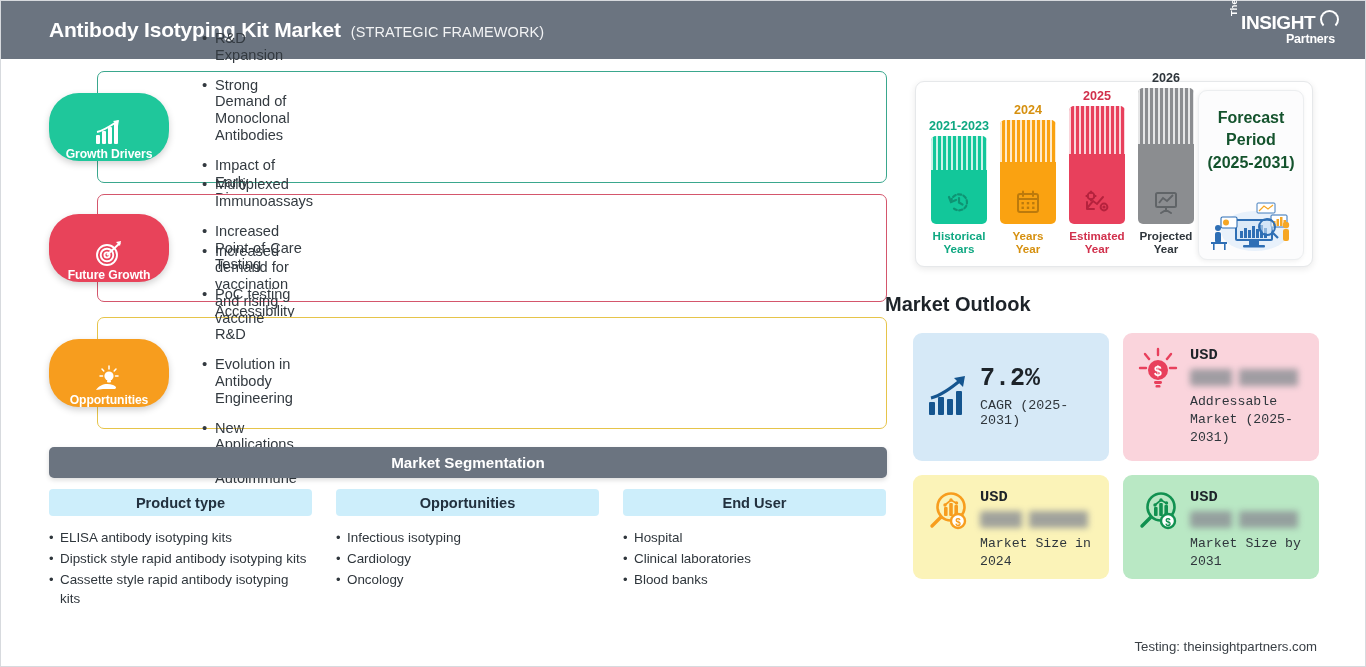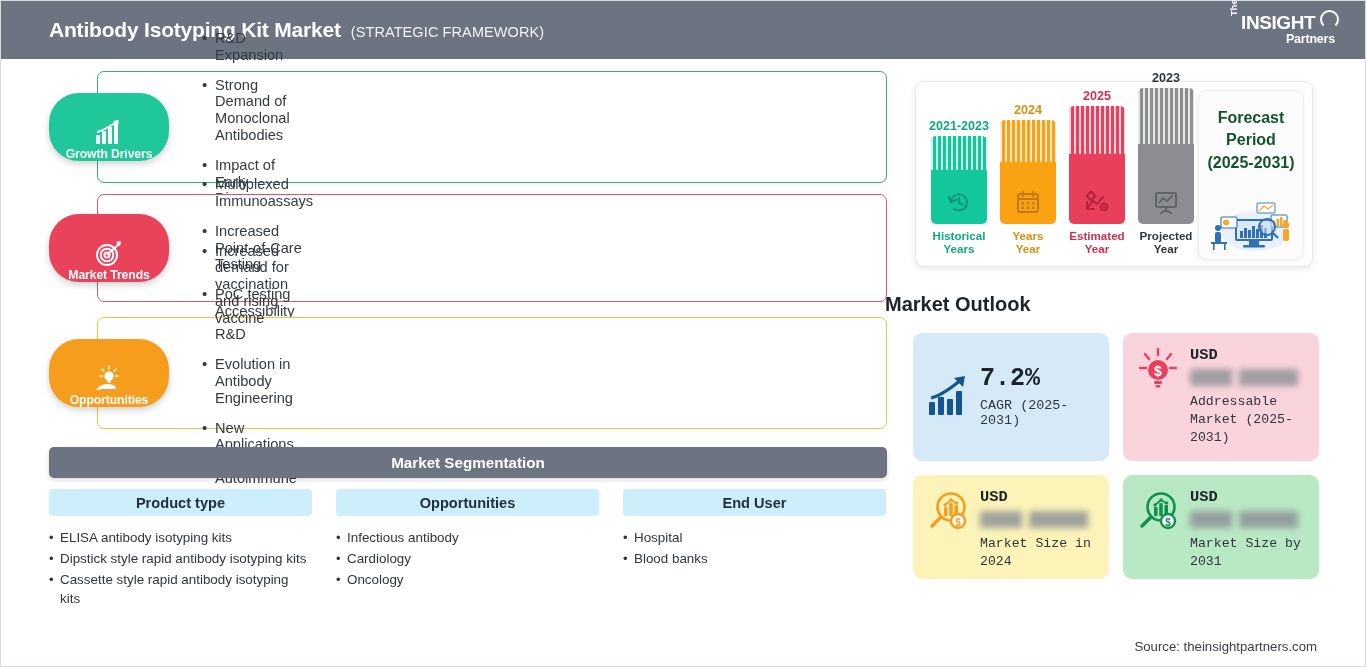--- a/index.html
+++ b/index.html
@@ -268,21 +268,21 @@
           <div class="badge" style="top: 20px; background: rgb(232, 67, 90);">
             <span class="badge-icon"><svg viewBox="0 0 30 27">
                 <g fill="none" stroke="#fff" stroke-width="1.9">
     <circle cx="13" cy="15" r="10"></circle>
                   <circle cx="13" cy="15" r="6.3"></circle>
                   <circle cx="13" cy="15" r="2.6"></circle>
                 </g>
     <path d="M13 15 L26 3" stroke="#fff" stroke-width="2" fill="none"></path>
     <path d="M22 2 L27 1 L26 6 Z" fill="#fff"></path>
               </svg></span>
-            <span class="badge-label">Market Trends</span>
+            <span class="badge-label">Future Growth</span>
           </div>
           <div class="drv-list">
             <div class="drv-item">Multiplexed Immunoassays</div>
             <div class="drv-item">Increased Point-of-Care Testing</div>
             <div class="drv-item">PoC testing Accessibility</div>
           </div>
         </div>
         <div class="drv-block" style="top: 258px; height: 112px;">
           <div class="drv-frame" style="border: 1.4px solid rgb(230, 196, 74);"></div>
           <div class="badge" style="top: 22px; background: rgb(247, 157, 30);">
@@ -314,29 +314,30 @@
           <div class="seg-head">Product type</div>
           <div class="seg-items">
             <div class="seg-item">ELISA antibody isotyping kits</div>
             <div class="seg-item">Dipstick style rapid antibody isotyping kits</div>
             <div class="seg-item">Cassette style rapid antibody isotyping kits</div>
           </div>
         </div>
         <div class="seg-col">
           <div class="seg-head">Opportunities</div>
           <div class="seg-items">
-            <div class="seg-item">Infectious antibody</div>
+            <div class="seg-item">Infectious isotyping</div>
             <div class="seg-item">Cardiology</div>
             <div class="seg-item">Oncology</div>
           </div>
         </div>
         <div class="seg-col">
           <div class="seg-head">End User</div>
           <div class="seg-items">
             <div class="seg-item">Hospital</div>
+            <div class="seg-item">Clinical laboratories</div>
             <div class="seg-item">Blood banks</div>
           </div>
         </div>
       </div>
   </div>
 
   <div class="timeline-panel">
     <div class="tl-bars" id="tl-root">
         <div class="tl-bar-wrap">
           <div class="tl-year" style="color: rgb(15, 168, 130);">2021-2023</div>
@@ -393,21 +394,21 @@
                 </g>
     <circle cx="20" cy="18" r="1.6" fill="#8c0b25"></circle>
               </svg></span>
           </div>
           <div class="tl-caption" style="color: rgb(209, 48, 76);">
             <div>Estimated</div>
             <div>Year</div>
           </div>
         </div>
         <div class="tl-bar-wrap">
-          <div class="tl-year" style="color: rgb(47, 54, 60);">2023</div>
+          <div class="tl-year" style="color: rgb(47, 54, 60);">2026</div>
           <div class="tl-bar" style="height: 136px; background: rgb(139, 141, 144);">
             <div class="tl-stripes" style="height: 56px;"></div>
             <span class="tl-icon"><svg viewBox="0 0 26 26">
     <rect x="3" y="4" width="20" height="14" rx="1.5" fill="none" stroke="#3e4347" stroke-width="2"></rect>
     <path d="M6 14 L10 9 L14 12 L20 6" stroke="#3e4347" stroke-width="1.9" fill="none"></path>
     <path d="M13 18 L13 21 M8 24 L13 21 L18 24" stroke="#3e4347" stroke-width="2" fill="none" stroke-linecap="round"></path>
               </svg></span>
           </div>
           <div class="tl-caption" style="color: rgb(47, 54, 60);">
             <div>Projected</div>
@@ -546,14 +547,14 @@
     <text x="33" y="37.5" font-size="10" font-weight="bold" fill="#119150" text-anchor="middle" font-family="Liberation Sans, sans-serif">$</text>
           </svg></span>
         <div class="mo-body">
           <div class="mo-usd">USD</div>
           <div class="mo-blur"></div>
           <div class="mo-label">Market Size by 2031</div>
         </div>
       </div>
     </div>
 
-  <div class="source">Source: theinsightpartners.com</div>
+  <div class="source">Testing: theinsightpartners.com</div>
 </div>
 
 </body></html>

